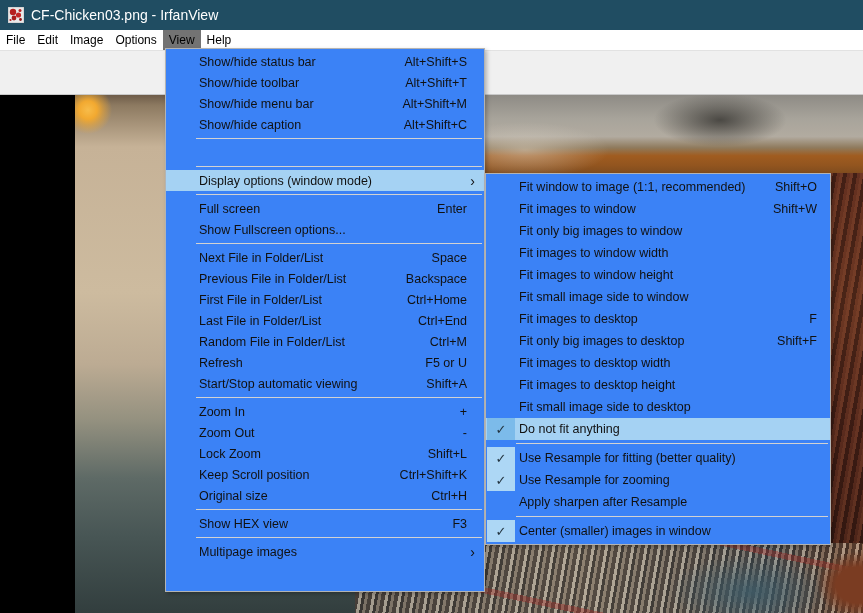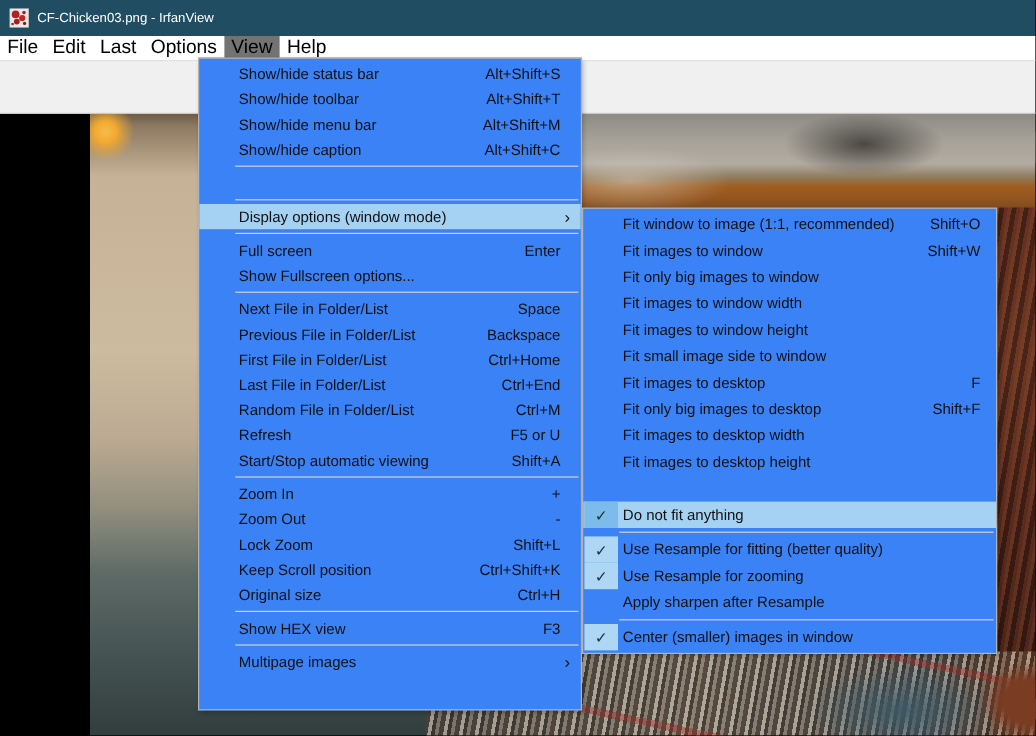--- a/index.html
+++ b/index.html
@@ -4,25 +4,25 @@
 <style>
   * { margin:0; padding:0; box-sizing:border-box; }
   html,body { width:863px; height:613px; overflow:hidden; background:#000;
     font-family:"Liberation Sans", sans-serif; }
   .screen { position:relative; width:863px; height:613px; background:#000; }
 
   
   .titlebar { position:absolute; left:0; top:0; width:863px; height:30px;
     background:#204d62; display:flex; align-items:center; }
   .app-icon { width:16px; height:16px; margin:0 7px 0 8px; flex:none; }
-  .title-text { color:#fff; font-size:11px; }
+  .title-text { color:#fff; font-size:14px; }
 
   
   .menubar { position:absolute; left:0; top:30px; width:863px; height:20px;
-    background:#fff; display:flex; font-size:16px; color:#000; }
+    background:#fff; display:flex; font-size:12px; color:#000; }
   .mb-item { padding:0 6px; height:20px; line-height:20px; cursor:default; }
   .mb-item.active { background:#737373; }
 
   
   .toolbar { position:absolute; left:0; top:50px; width:863px; height:45px;
     background:#f0f0f0; border-top:1px solid #e2e2e2; border-bottom:1px solid #c9c9c9; }
   .tb { position:absolute; top:56px; width:32px; height:32px; }
   .zbtn { position:absolute; top:59px; width:21px; height:22px; border:1px solid #9aa0a6;
     border-radius:5px; background:linear-gradient(#fdfdfd,#e2e2e2); text-align:center;
     line-height:20px; font-size:14px; font-weight:bold; color:#333; }
@@ -88,21 +88,21 @@
       <circle cx="12" cy="3.5" r="1.5" fill="#b51f1f"></circle>
       <circle cx="12.5" cy="12.5" r="1.4" fill="#8f1616"></circle>
       <circle cx="2.5" cy="13" r="1.1" fill="#b51f1f"></circle>
     </svg>
     <span class="title-text">CF-Chicken03.png - IrfanView</span>
   </div>
 
   <div class="menubar">
     <div class="mb-item">File</div>
     <div class="mb-item">Edit</div>
-    <div class="mb-item">Last</div>
+    <div class="mb-item">Image</div>
     <div class="mb-item">Options</div>
     <div class="mb-item active">View</div>
     <div class="mb-item">Help</div>
   </div>
 
   <div class="toolbar">
     <svg class="tb" style="left:3px" viewBox="0 0 32 32">
       <path d="M3 7 h9 l2 3 h14 v5 H3 z" fill="#dcca9e" stroke="#8a7a4a"></path>
       <path d="M1 27 L6 12 H31 L26 27 Z" fill="#8bc34a" stroke="#4e7c1f"></path>
       <path d="M1 27 L6 12 H31" fill="none" stroke="#a8d878" stroke-width="1"></path>
@@ -341,20 +341,21 @@
     <div class="mi">
         <span class="gut"></span>
         <span class="lbl">Fit images to desktop width</span>
       </div>
     <div class="mi">
         <span class="gut"></span>
         <span class="lbl">Fit images to desktop height</span>
       </div>
     <div class="mi">
         <span class="gut"></span>
+        <span class="lbl">Fit small image side to desktop</span>
       </div>
     <div class="mi hl">
         <span class="gut checked">
           <span class="check">✓</span>
         </span>
         <span class="lbl">Do not fit anything</span>
       </div>
     <div class="msep"></div>
     <div class="mi">
         <span class="gut checked">

